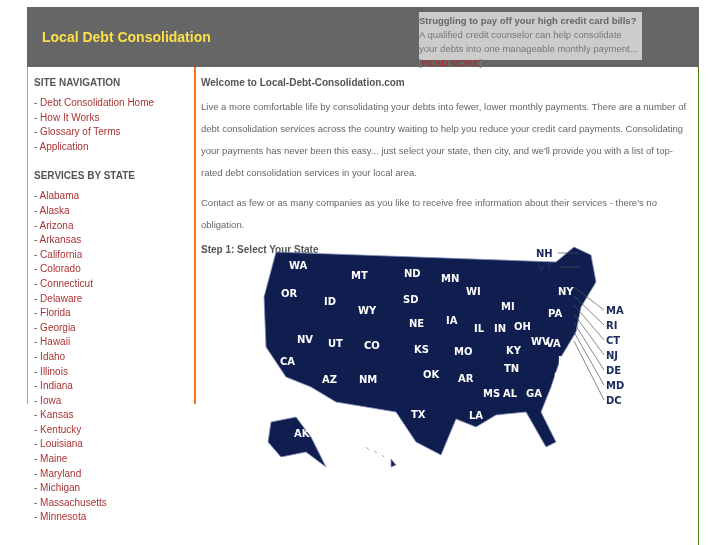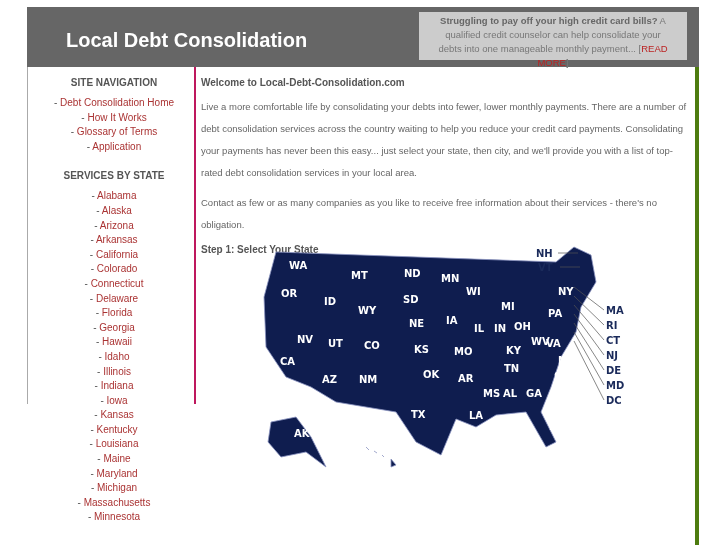--- a/index.html
+++ b/index.html
@@ -1,23 +1,23 @@
 <!DOCTYPE html>
 <html><head>
 <meta charset="utf-8">
 <style>
   html, body { margin:0; padding:0; background:#fff; }
   body { width:727px; height:545px; overflow:hidden; position:relative; font-family:"Liberation Sans", sans-serif; }
   .header { position:absolute; left:27px; top:7px; width:672px; height:60px; background:#666; }
-  .site-title { position:absolute; left:15px; top:22px; color:#ffffff; font-size:20px; font-weight:bold;margin-left:24px; }
-  .promo { position:absolute; left:392px; top:5px; width:268px; height:48px; background:#ccc; padding:2px 15px; box-sizing:border-box; font-size:9.5px; line-height:14px; color:#777;text-align:center; }
+  .site-title { position:absolute; left:15px; top:22px; color:#fde047; font-size:14px; font-weight:bold; }
+  .promo { position:absolute; left:392px; top:5px; width:223px; height:48px; background:#ccc; padding:2px 0; box-sizing:border-box; font-size:9.5px; line-height:14px; color:#777; }
   .promo b { color:#666; }
   .promo a { color:#b22; text-decoration:none; }
-  .left { position:absolute; left:27px; top:67px; width:169px; height:337px; border-left:1px solid #aaa; border-right:2px solid #be185d; box-sizing:border-box;text-align:center; }
-  .main { position:absolute; left:196px; top:67px; width:503px; height:478px; border-right:4px solid #4d7c0f; box-sizing:border-box; }
+  .left { position:absolute; left:27px; top:67px; width:169px; height:337px; border-left:1px solid #aaa; border-right:2px solid #f97316; box-sizing:border-box; }
+  .main { position:absolute; left:196px; top:67px; width:503px; height:478px; border-right:1px solid #4d7c0f; box-sizing:border-box; }
   .sec-head { font-size:10px; font-weight:bold; color:#555; margin:10px 0 0 6px; }
   .nav-list { list-style:none; margin:8px 0 0 6px; padding:0; }
   .nav-list li { font-size:10px; line-height:14.6px; color:#555; }
   .nav-list a { color:#a33; text-decoration:none; }
   .main h1 { font-size:10px; font-weight:bold; color:#555; margin:10px 0 0 5px; }
   .main p { font-size:9.5px; line-height:22px; color:#666; margin:8px 6px 0 5px; }
   .main h2 { font-size:10px; font-weight:bold; color:#555; margin:8px 0 0 5px; }
   .map { position:absolute; left:60px; top:170px; width:400px; height:240px; }
   .map text { font-family:"DejaVu Sans", sans-serif; font-weight:bold; font-size:10px; fill:#fff; }
   .map .ext { fill:#1a2a5a; }

